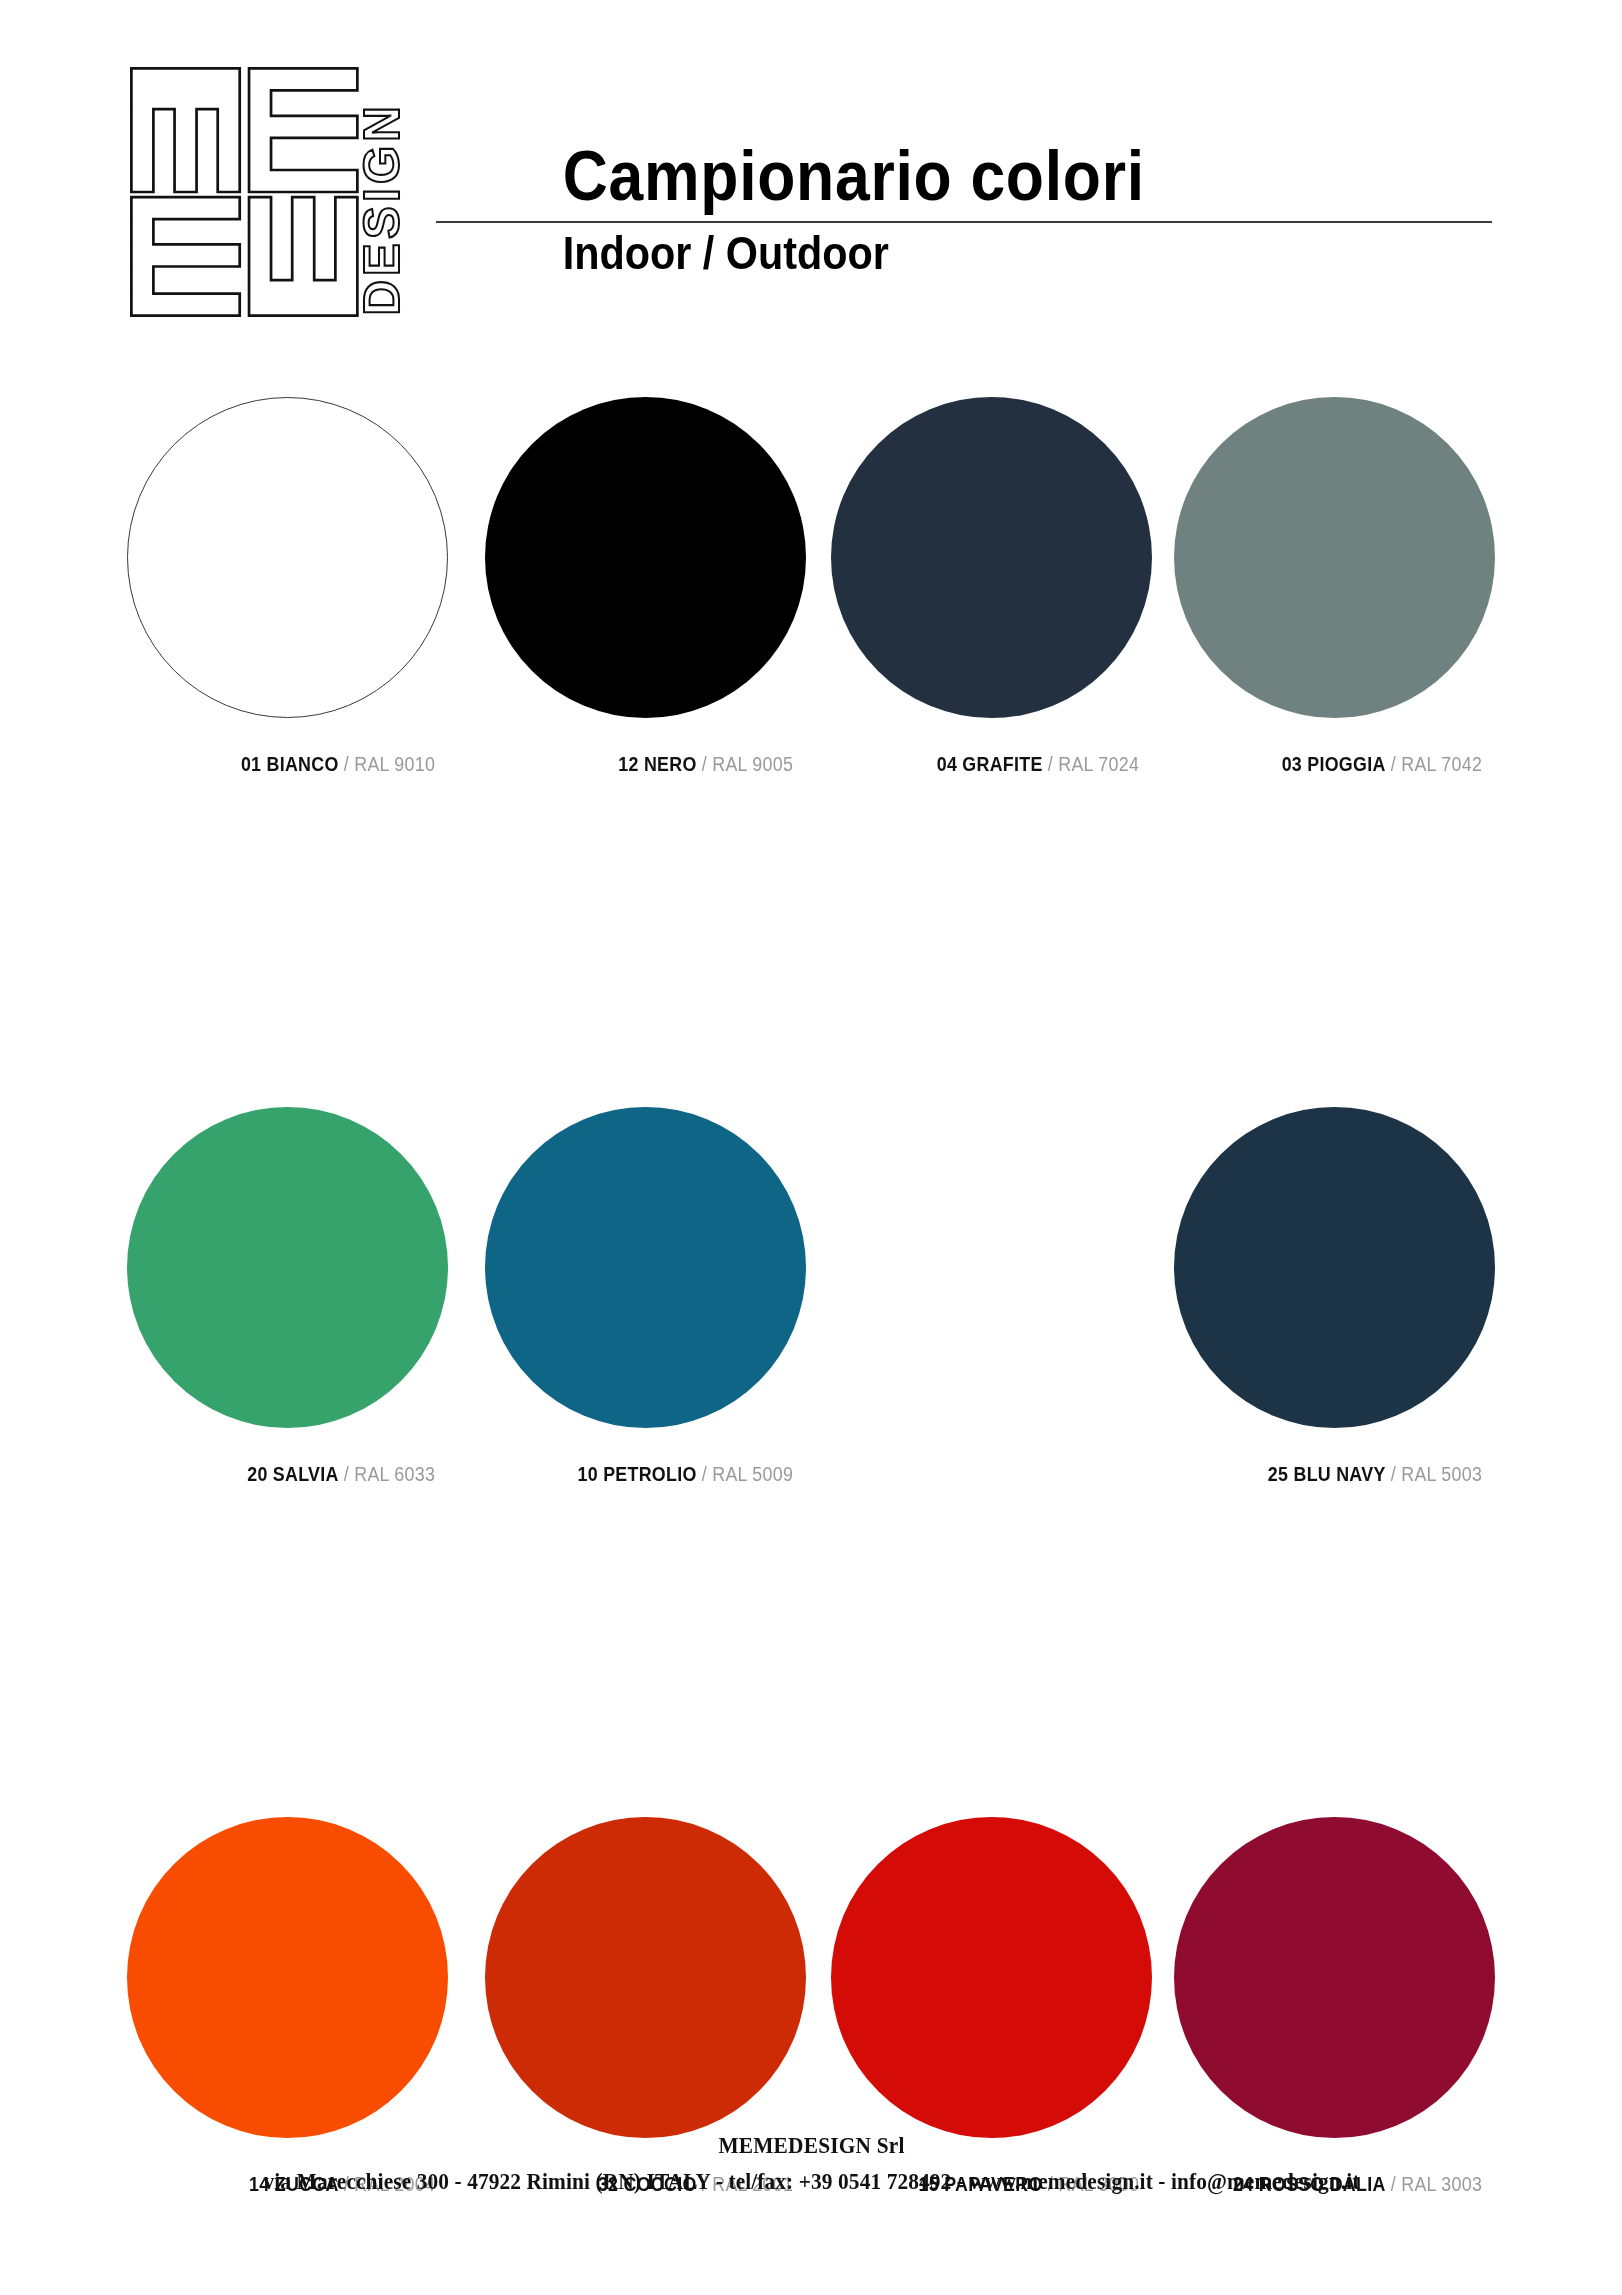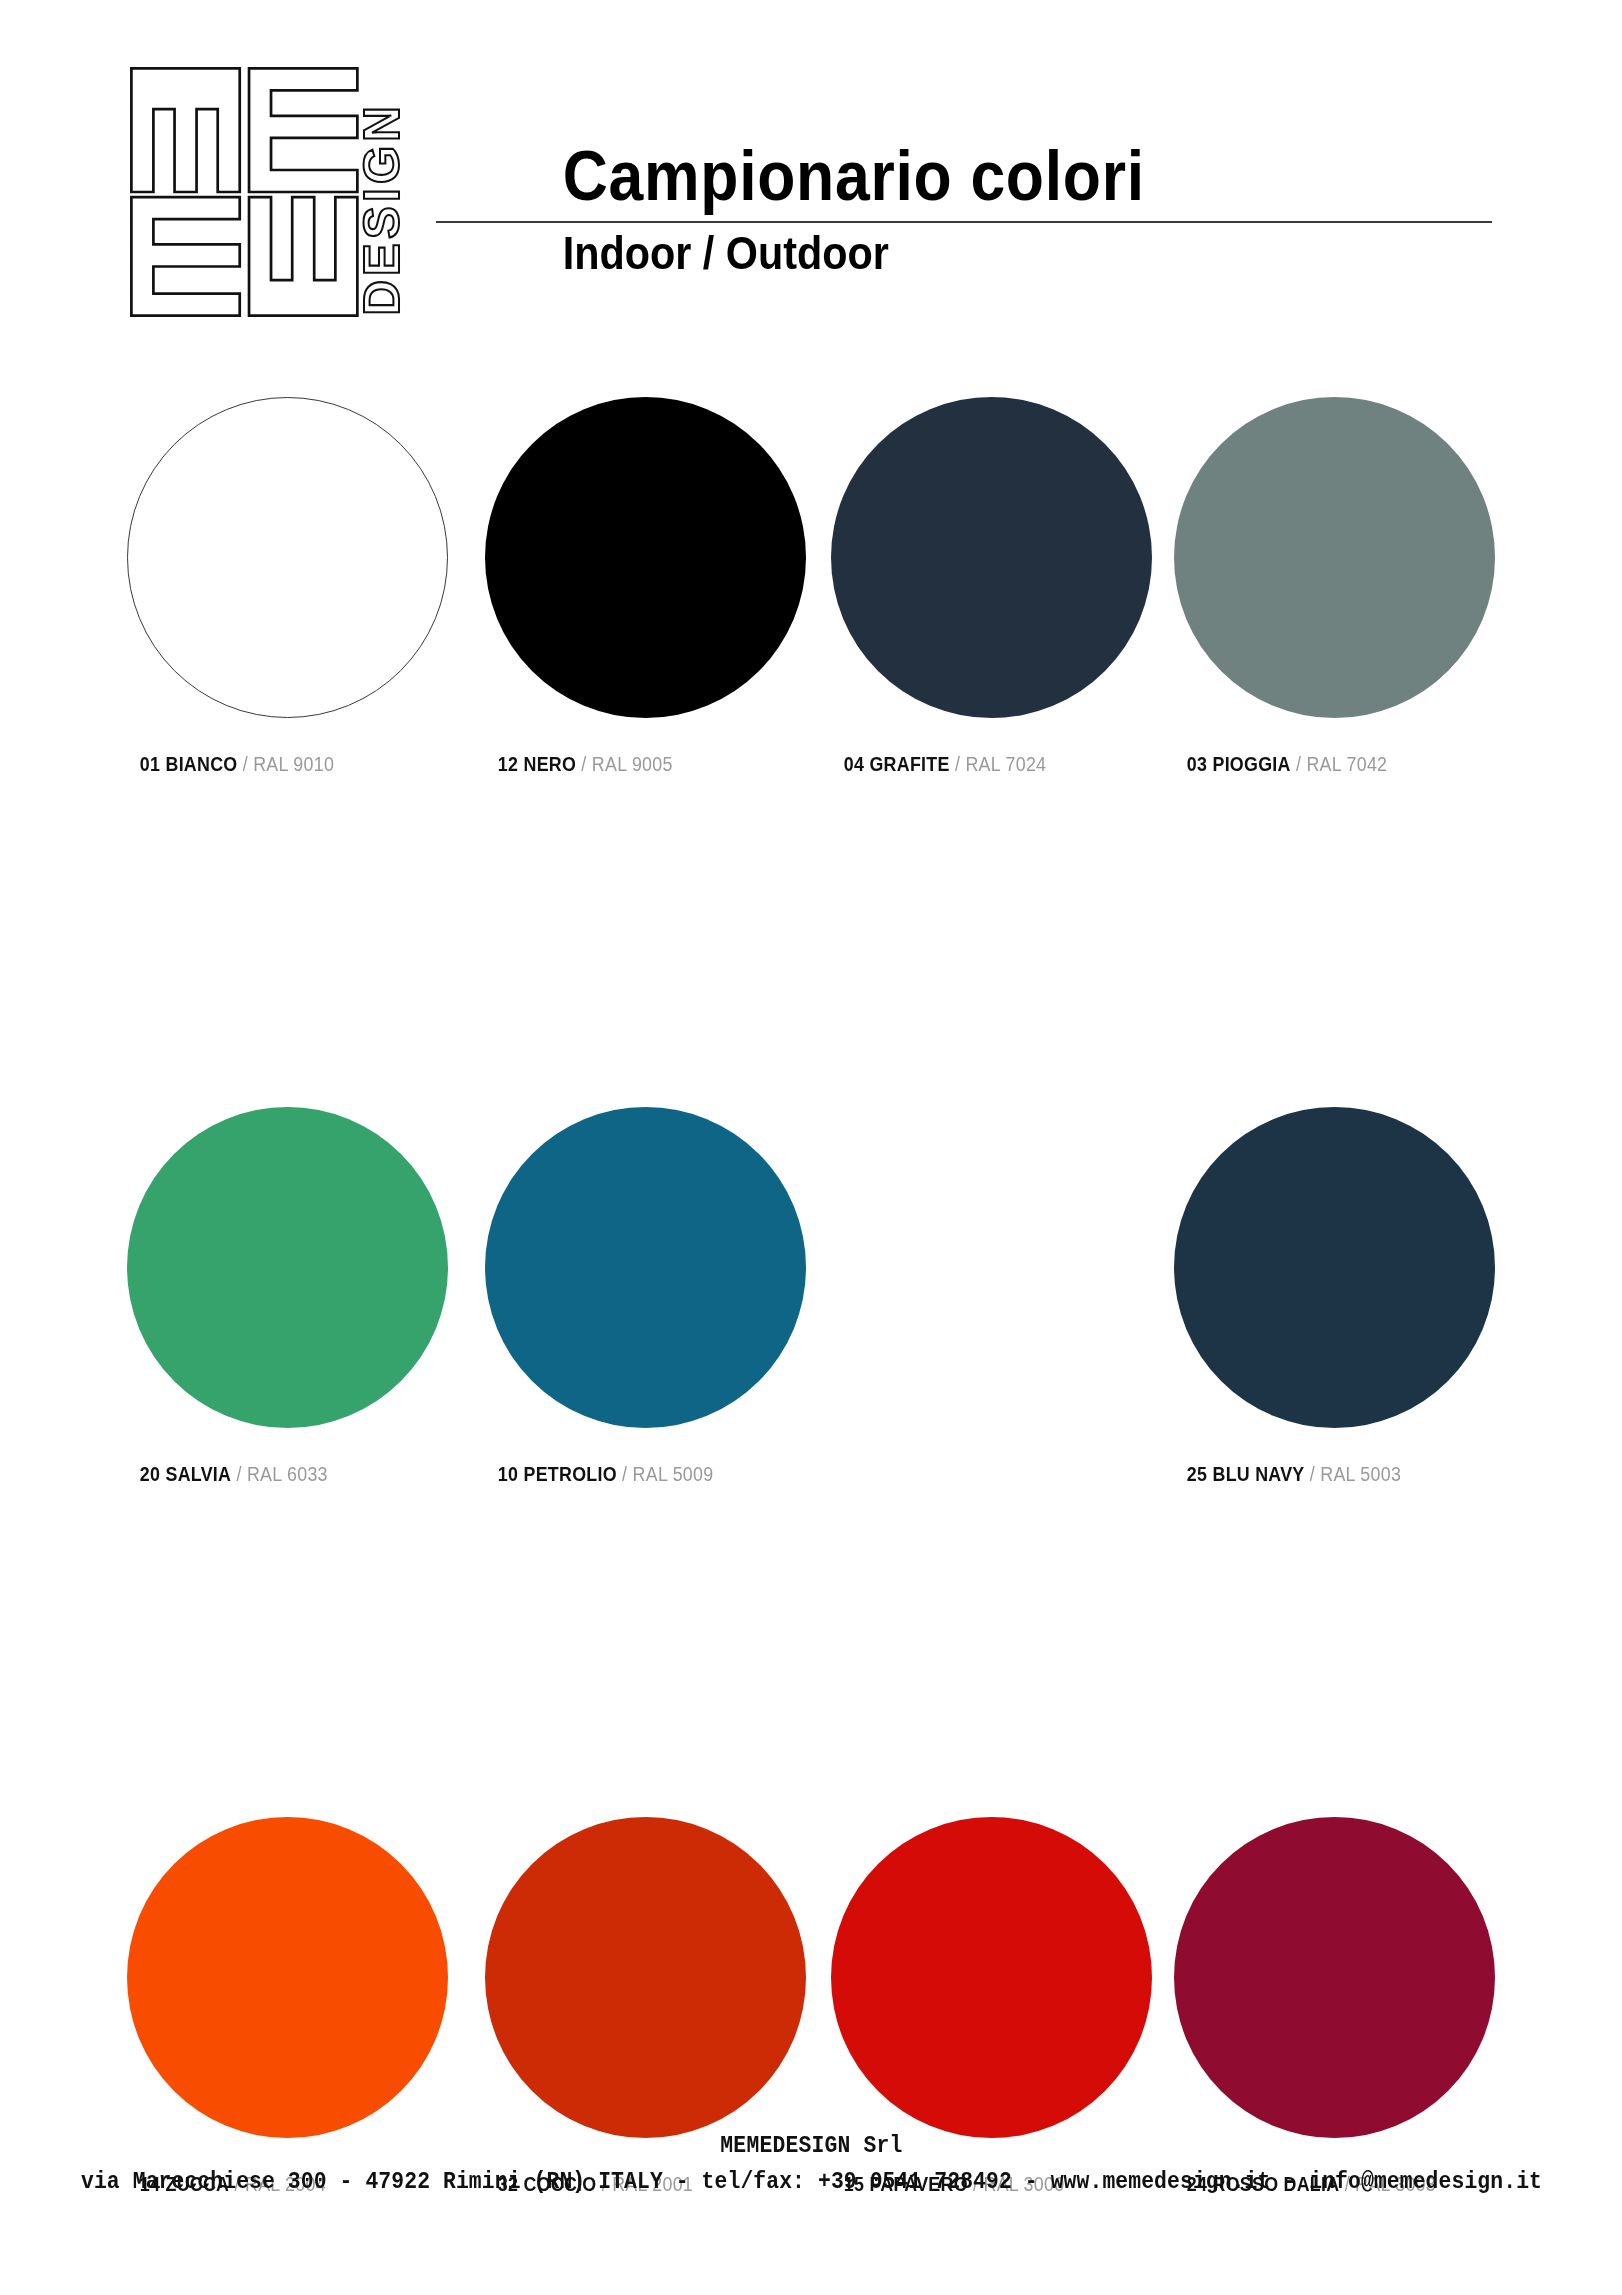--- a/index.html
+++ b/index.html
@@ -83,21 +83,21 @@
   .row {
     position: relative;
     height: 710px;
   }
   .row:last-child { height: 693px; }
 
   .cell {
     position: absolute;
     top: 0;
     width: 321px;
-    text-align: left;
+    text-align: right;
   }
   .cell.c0 { left: 0px; }
   .cell.c1 { left: 358px; }
   .cell.c2 { left: 704px; }
   .cell.c3 { left: 1047px; }
 
   .disc {
     width: 321px;
     height: 321px;
     border-radius: 50%;
@@ -123,21 +123,21 @@
     font-weight: normal;
     color: #9a9a9a;
   }
 
   
   .footer {
     position: absolute;
     left: 0; right: 0;
     bottom: 100px;
     text-align: center;
-    font-family: Liberation Mono, monospace;
+    font-family: Liberation Serif, serif;
   }
   .footer-company {
     font-size: 23px;
     font-weight: bold;
     color: #111;
     letter-spacing: 0.2px;
     transform: scaleX(0.93);
   }
   .footer-address {
     margin-top: 10px;

